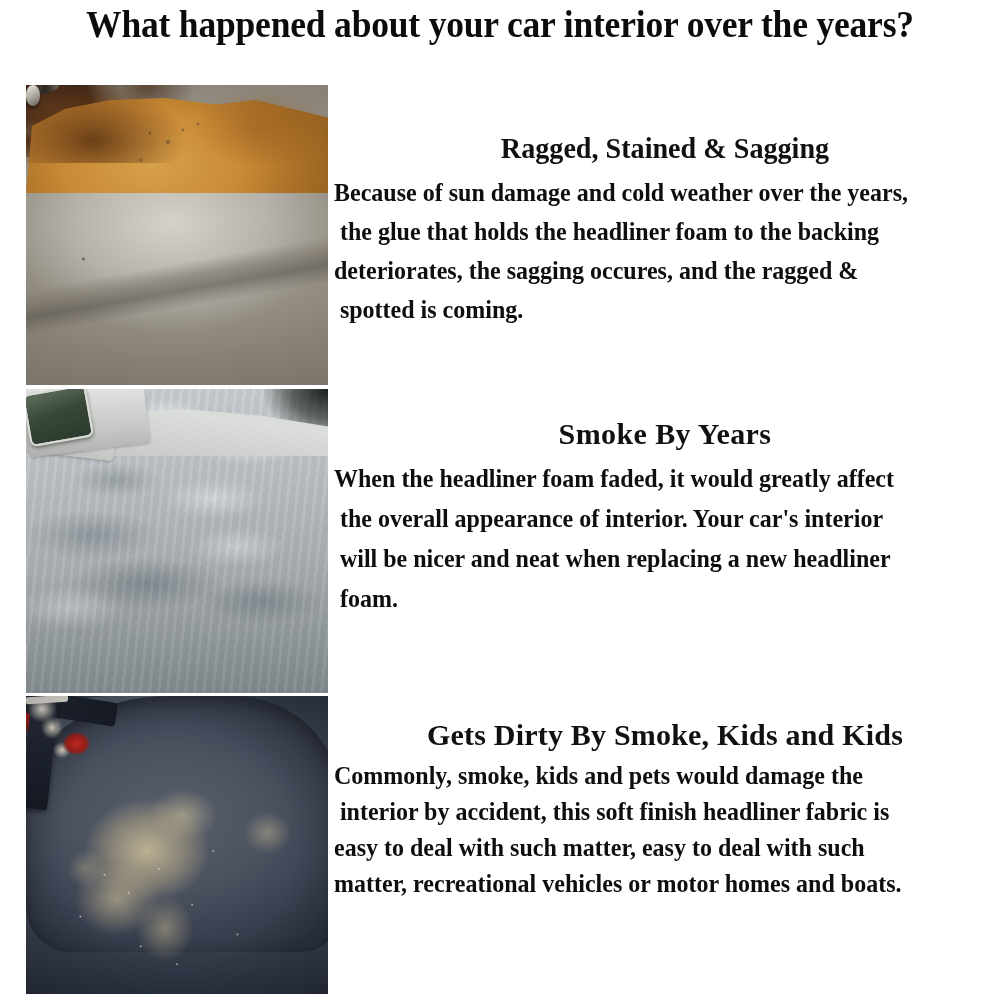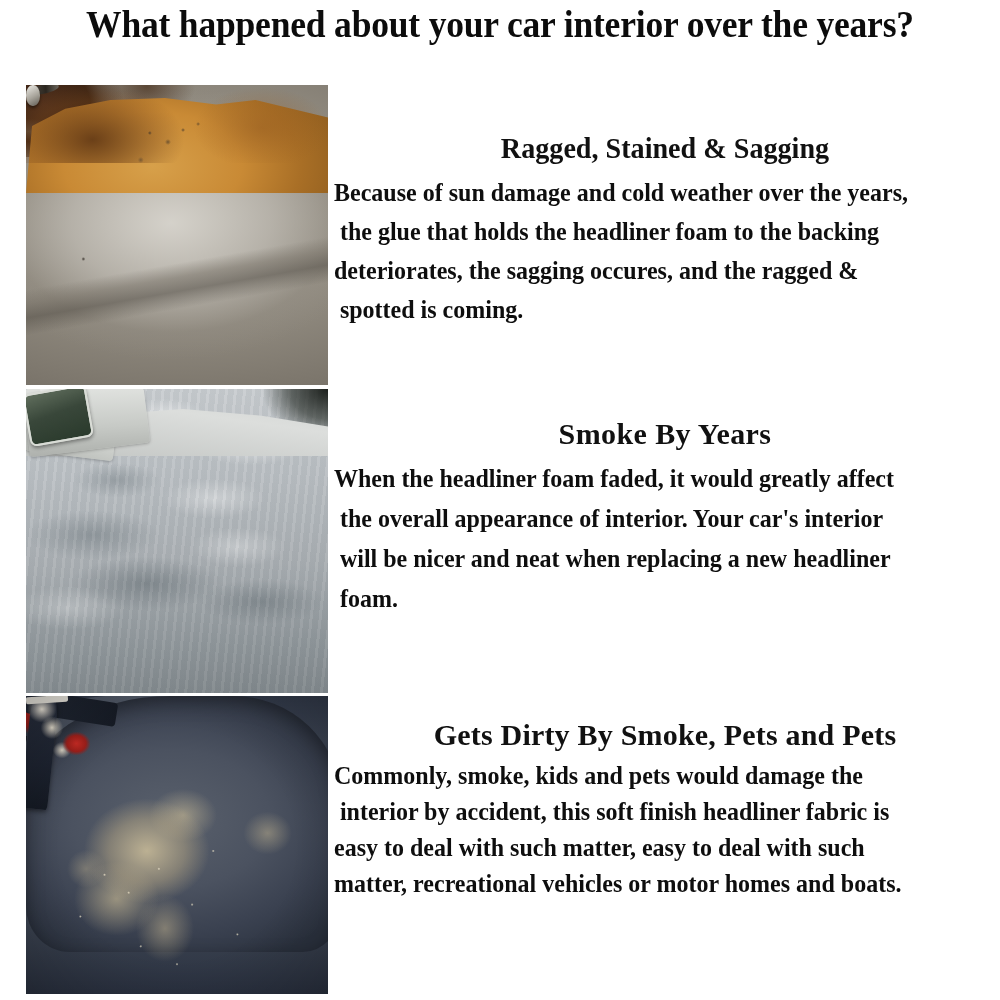--- a/index.html
+++ b/index.html
@@ -454,21 +454,21 @@
     <div class="ph-layer ph3-dirt"></div>
     <div class="ph-layer ph3-specks"></div>
     <div class="ph-layer ph3-belt2"></div>
     <div class="ph-layer ph3-belt"></div>
     <div class="ph-layer ph3-trash-r"></div>
     <div class="ph-layer ph3-white-strip"></div>
     <div class="ph-layer ph3-vignette"></div>
   </div>
 
   <div class="text-col">
-    <div class="block-heading">Gets Dirty By Smoke, Pets and Pets</div>
+    <div class="block-heading">Gets Dirty By Smoke, Kids and Kids</div>
     <div class="block-body">
       <span class="ln">Commonly, smoke, kids and pets would damage the</span>
       <span class="ln ind">interior by accident, this soft finish headliner fabric is</span>
       <span class="ln">easy to deal with such matter, easy to deal with such</span>
       <span class="ln">matter, recreational vehicles or motor homes and boats.</span>
     </div>
   </div>
 </div>
 
 </body></html>

